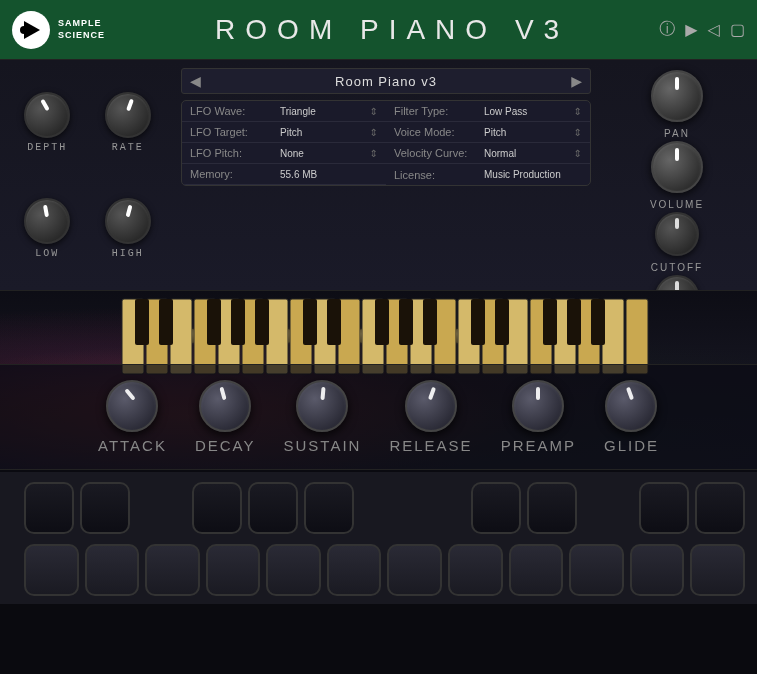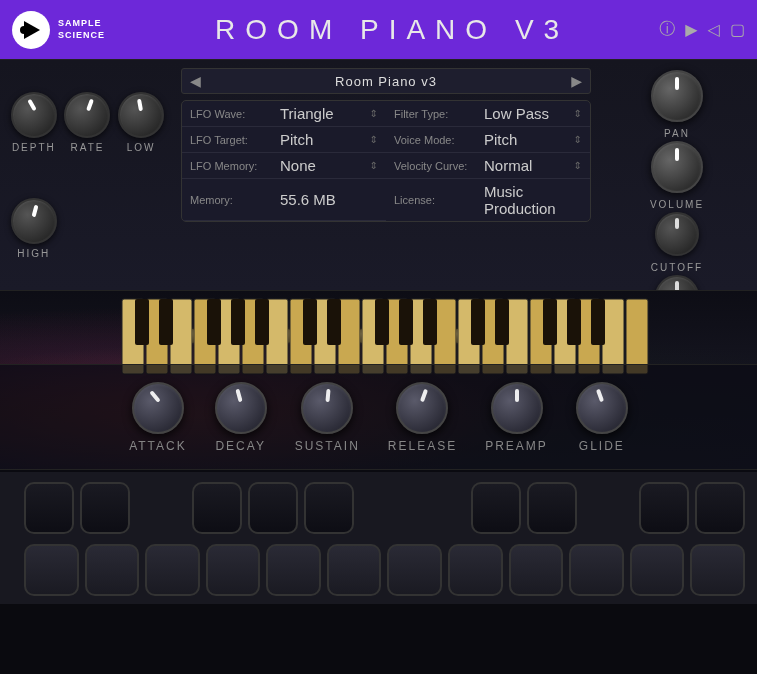--- a/index.html
+++ b/index.html
@@ -9,21 +9,21 @@
       background: #0a0a0f;
       font-family: 'Arial', sans-serif;
       overflow: hidden;
       color: #ccc;
     }
 
     
     .header {
       display: flex;
       align-items: center;
-      background: #6d28d9;
+      background: #14532d;
       height: 60px;
       padding: 0 12px;
       border-bottom: 1px solid #222;
     }
     .logo {
       display: flex;
       align-items: center;
       gap: 8px;
       margin-right: 20px;
     }
@@ -68,27 +68,28 @@
     
     .main-area {
       display: flex;
       height: 230px;
       background: linear-gradient(to bottom, #15151f, #1a1a28);
     }
 
     
     .left-knobs {
       display: grid;
-      grid-template-columns: 1fr 1fr 1fr;
+      grid-template-columns: 1fr 1fr;
       grid-template-rows: 1fr 1fr;
       padding: 10px 8px;
       gap: 2px;
       width: 175px;
       align-items: center;
       justify-items: center;
+      font-family: Liberation Mono, monospace;
     }
     .knob-group {
       display: flex;
       flex-direction: column;
       align-items: center;
       gap: 4px;
     }
     .knob {
       width: 46px;
       height: 46px;
@@ -163,21 +164,21 @@
     }
     .param-row:last-child { border-bottom: none; }
     .param-label {
       color: #888;
       font-size: 11px;
       width: 90px;
       flex-shrink: 0;
     }
     .param-value {
       color: #ccc;
-      font-size: 15px;
+      font-size: 10px;
       flex: 1;
     }
     .param-arrows {
       color: #666;
       font-size: 10px;
       cursor: pointer;
     }
 
     
     .right-knobs {
@@ -308,21 +309,21 @@
       left: 50%;
       transform: translateX(-50%);
     }
     .adsr-knob.attack::after { transform: translateX(-50%) rotate(-40deg); top:6px; left:44%; }
     .adsr-knob.decay::after { transform: translateX(-50%) rotate(-15deg); top:5px; left:46%; }
     .adsr-knob.sustain::after { transform: translateX(-50%) rotate(5deg); top:5px; left:51%; }
     .adsr-knob.release::after { transform: translateX(-50%) rotate(20deg); top:5px; left:53%; }
     .adsr-knob.preamp::after { transform: translateX(-50%) rotate(0deg); top:5px; left:50%; }
     .adsr-knob.glide::after { transform: translateX(-50%) rotate(-20deg); top:5px; left:46%; }
     .adsr-label {
-      font-size: 12px;
+      font-size: 15px;
       letter-spacing: 2px;
       color: #888;
       text-transform: uppercase;
     }
 
     
     .keyboard-section {
       height: 134px;
       background: #181820;
       display: flex;
@@ -430,21 +431,21 @@
         <span class="param-value">Pitch</span>
         <span class="param-arrows">⇕</span>
       </div>
       <div class="param-row">
         <span class="param-label">Voice Mode:</span>
         <span class="param-value">Pitch</span>
         <span class="param-arrows">⇕</span>
       </div>
 
       <div class="param-row">
-        <span class="param-label">LFO Memory:</span>
+        <span class="param-label">LFO Pitch:</span>
         <span class="param-value">None</span>
         <span class="param-arrows">⇕</span>
       </div>
       <div class="param-row">
         <span class="param-label">Velocity Curve:</span>
         <span class="param-value">Normal</span>
         <span class="param-arrows">⇕</span>
       </div>
 
       <div class="param-row">

